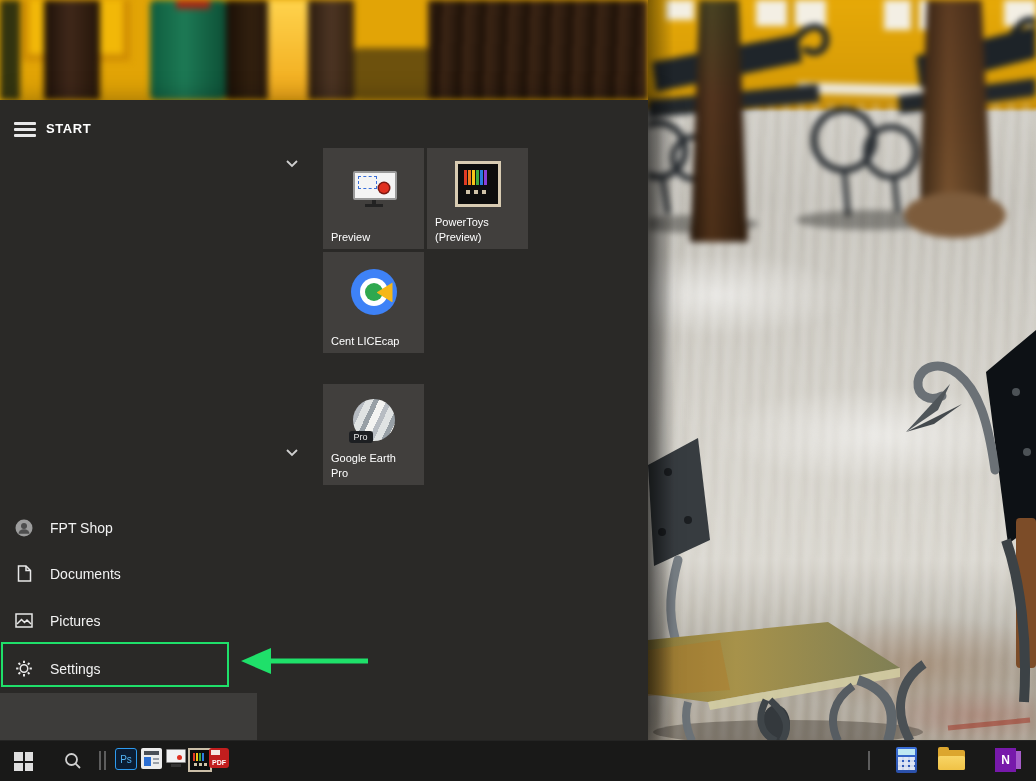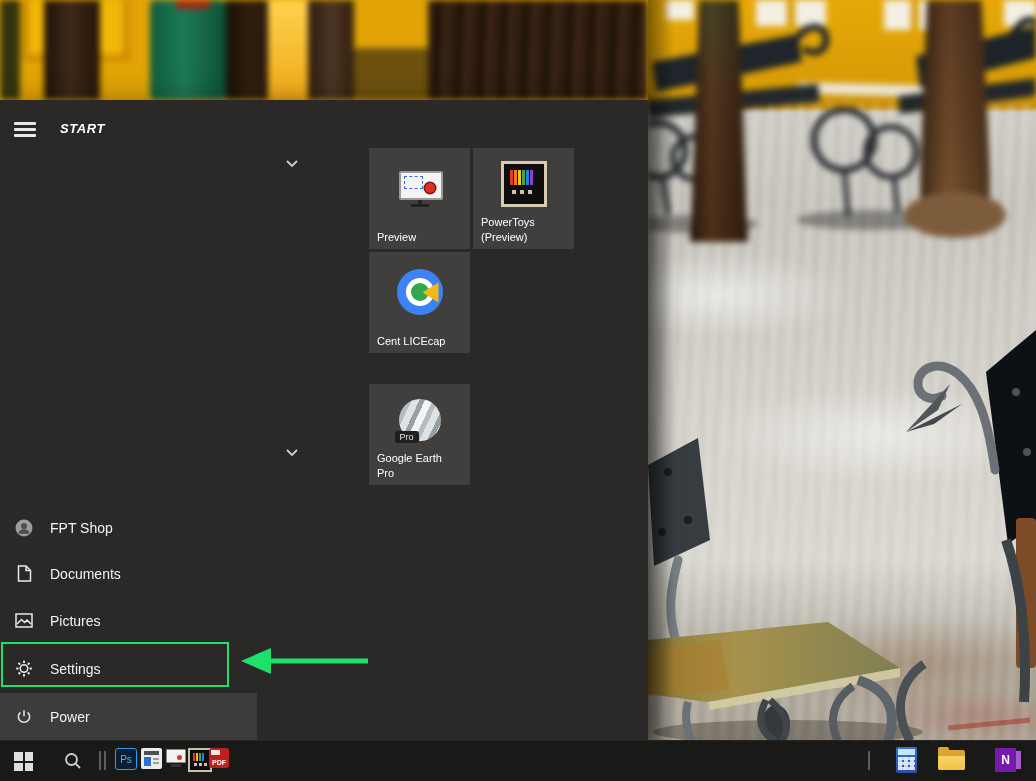--- a/index.html
+++ b/index.html
@@ -52,27 +52,27 @@
       repeating-linear-gradient(93deg,rgba(255,255,255,.28) 0 6px,transparent 6px 15px),
       repeating-linear-gradient(87deg,rgba(90,85,75,.14) 0 3px,transparent 3px 10px);}
   .menu-shadow{left:0;top:0;width:26px;height:741px;background:linear-gradient(90deg,rgba(0,0,0,.45),transparent);}
 
   
   .start-menu{left:0;top:100px;width:648px;height:641px;background:rgba(42,41,39,.97);
     box-shadow:10px 0 24px rgba(0,0,0,.35);color:#fff;z-index:10;}
   .hamburger{left:14px;top:22px;width:22px;height:15px;cursor:pointer;}
   .hamburger span{position:absolute;left:0;width:22px;height:2.5px;background:#e8e8e8;border-radius:1px;}
   .hamburger span:nth-child(1){top:0;}.hamburger span:nth-child(2){top:6px;}.hamburger span:nth-child(3){top:12px;}
-  .start-title{left:60px;top:21px;font-size:13px;font-weight:bold;letter-spacing:.6px;color:#fff;font-style:italic;}
+  .start-title{left:46px;top:21px;font-size:13px;font-weight:bold;letter-spacing:.6px;color:#fff;}
   .power-row-bg{left:0;top:593px;width:257px;height:47px;background:#3d3c3a;}
   .rail-item{left:0;width:257px;height:47px;cursor:pointer;}
   .rail-icon{position:absolute;left:15px;top:50%;transform:translateY(-50%);width:18px;height:18px;display:flex;align-items:center;justify-content:center;}
   .rail-label{position:absolute;left:50px;top:50%;transform:translateY(-50%);font-size:14px;color:#f2f2f2;}
   .chev{width:12px;height:8px;}
-  .tile{background:#413f3d;cursor:pointer;margin-left:46px;}
+  .tile{background:#413f3d;cursor:pointer;}
   .tile-label{position:absolute;left:8px;right:4px;bottom:5px;font-size:11px;line-height:1.3;color:#fff;white-space:pre-line;}
   .tile-icon{position:absolute;left:50%;top:40%;transform:translate(-50%,-50%);}
   .t-lice{left:323px;top:48px;width:101px;height:101px;}
   .t-pt{left:427px;top:48px;width:101px;height:101px;}
   .t-cent{left:323px;top:152px;width:101px;height:101px;}
   .t-earth{left:323px;top:284px;width:101px;height:101px;}
   .chev1{left:286px;top:54px;}
   .chev2{left:286px;top:343px;}
 
   
@@ -338,29 +338,20 @@
               <line x1="19.4" y1="12" x2="22.5" y2="12"></line>
             <line x1="4.7" y1="4.7" x2="6.9" y2="6.9"></line>
               <line x1="17.1" y1="17.1" x2="19.3" y2="19.3"></line>
             <line x1="19.3" y1="4.7" x2="17.1" y2="6.9"></line>
               <line x1="6.9" y1="17.1" x2="4.7" y2="19.3"></line>
           </g>
         </svg>
       </span>
       <span class="rail-label">Settings</span>
     </div>
-    <div class="abs rail-item" style="top:593px;">
-      <span class="rail-icon">
-        <svg width="18" height="18" viewBox="0 0 24 24" fill="none" stroke="#e8e8e8" stroke-width="2">
-          <path d="M12 3 v8"></path>
-            <path d="M7.2 5.8 a7.5 7.5 0 1 0 9.6 0"></path>
-        </svg>
-      </span>
-      <span class="rail-label">Power</span>
-    </div>
   </div>
 
   <div class="abs anno-box"></div>
   <div class="abs anno-arrow">
     <svg width="140" height="32" viewBox="0 0 140 32">
       <line x1="33" y1="16" x2="133" y2="16" stroke="#1fe06a" stroke-width="5"></line>
       <polygon points="6,16 36,3 36,29" fill="#1fe06a"></polygon>
     </svg>
   </div>
 

